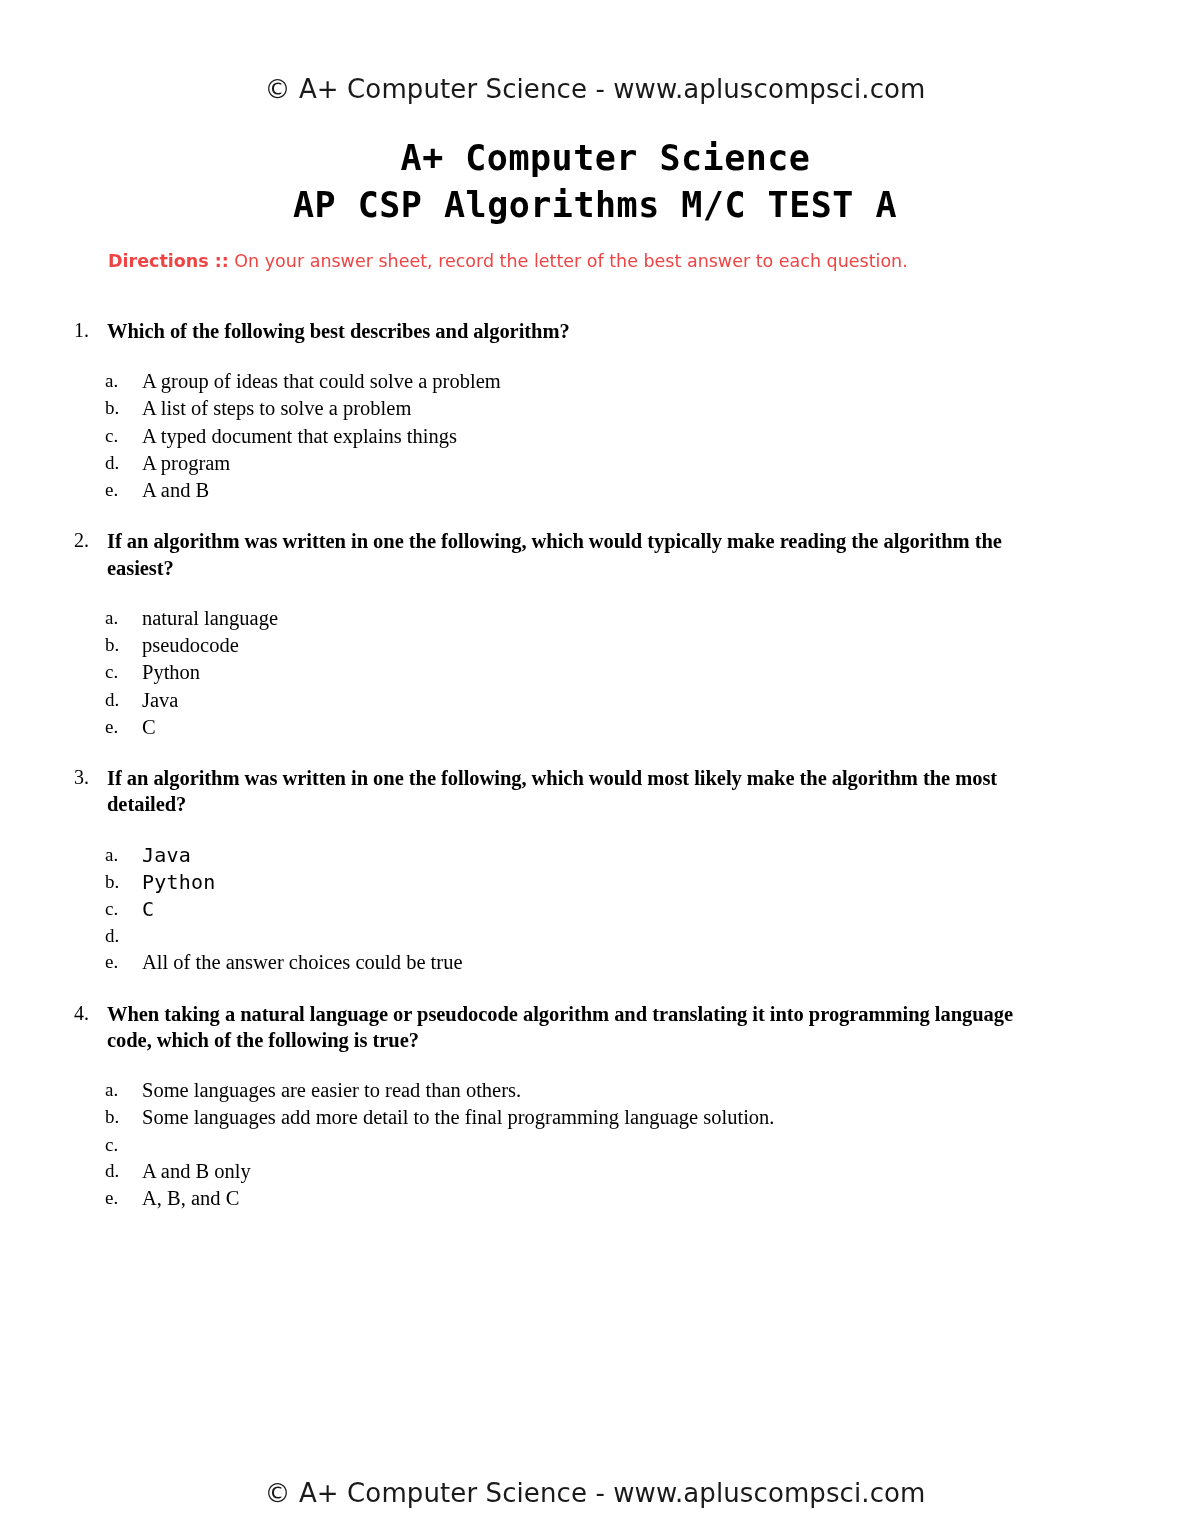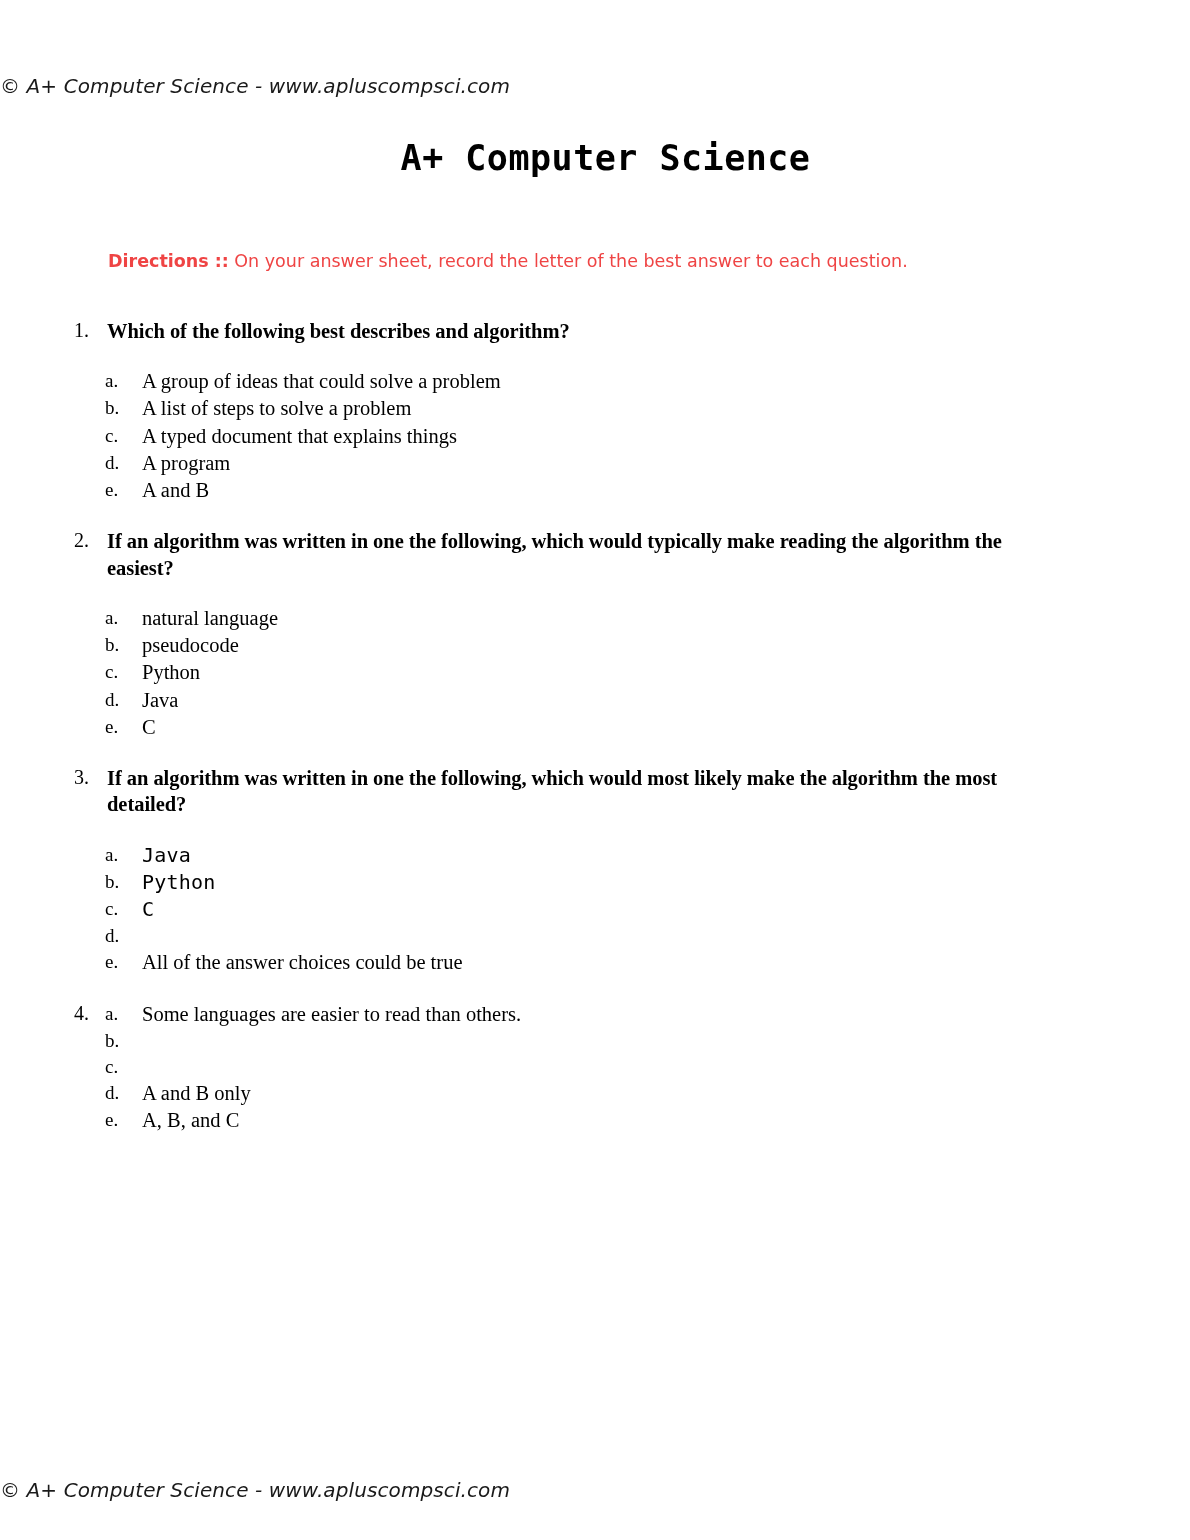--- a/index.html
+++ b/index.html
@@ -15,26 +15,25 @@
     overflow: hidden;
     font-family: "Liberation Serif", serif;
     color: #000000;
   }
 
   
   .running-head {
     position: absolute;
     left: 0;
     right: 0;
-    text-align: left;
+    text-align: center;
     font-family: "DejaVu Sans", sans-serif;
-    font-size: 20px;
+    font-size: 26px;
     letter-spacing: 0.1px;
     color: #1a1a1a;
-    font-style: italic;
   }
   .running-head.top { top: 74px; }
   .running-head.bottom { top: 1478px; }
 
   .doc-title {
     position: absolute;
     left: 0;
     right: 0;
     text-align: center;
     font-family: "DejaVu Sans Mono", monospace;
@@ -114,20 +113,21 @@
 </style>
 </head>
 <body>
 
 <div class="page">
 
   <div class="running-head top">© A+ Computer Science  -  www.apluscompsci.com</div>
 
   <div class="doc-title line1">A+ Computer Science</div>
 
+  <div class="doc-title line2">AP CSP Algorithms M/C TEST A</div>
 
   <div class="directions">
     <span class="dir-label">Directions ::</span><span> On your answer sheet, record the letter of the best answer to each question.</span>
   </div>
 
   <div class="questions" id="questions-container">
       <div class="question">
         <div class="q-head"><span class="q-num">1.</span><span>Which of the following best describes and algorithm?</span></div>
         <div class="choices">
           <div class="choice"><span class="c-letter">a.</span><span class="c-text">A group of ideas that could solve a problem</span></div>
@@ -151,24 +151,24 @@
         <div class="q-head"><span class="q-num">3.</span><span>If an algorithm was written in one the following, which would most likely make the algorithm the most detailed?</span></div>
         <div class="choices">
           <div class="choice"><span class="c-letter">a.</span><span class="c-text mono">Java</span></div>
           <div class="choice"><span class="c-letter">b.</span><span class="c-text mono">Python</span></div>
           <div class="choice"><span class="c-letter">c.</span><span class="c-text mono">C</span></div>
           <div class="choice"><span class="c-letter">d.</span></div>
           <div class="choice"><span class="c-letter">e.</span><span class="c-text">All of the answer choices could be true</span></div>
         </div>
       </div>
       <div class="question">
-        <div class="q-head"><span class="q-num">4.</span></div>
+        <div class="q-head"><span class="q-num">4.</span><span>When taking a natural language or pseudocode algorithm and translating it into programming language code, which of the following is true?</span></div>
         <div class="choices">
           <div class="choice"><span class="c-letter">a.</span><span class="c-text">Some languages are easier to read than others.</span></div>
-          <div class="choice"><span class="c-letter">b.</span></div>
+          <div class="choice"><span class="c-letter">b.</span><span class="c-text">Some languages add more detail to the final programming language solution.</span></div>
           <div class="choice"><span class="c-letter">c.</span></div>
           <div class="choice"><span class="c-letter">d.</span><span class="c-text">A and B only</span></div>
           <div class="choice"><span class="c-letter">e.</span><span class="c-text">A, B, and C</span></div>
         </div>
       </div>
     </div>
 
   <div class="running-head bottom">© A+ Computer Science  -  www.apluscompsci.com</div>
 
 </div>

